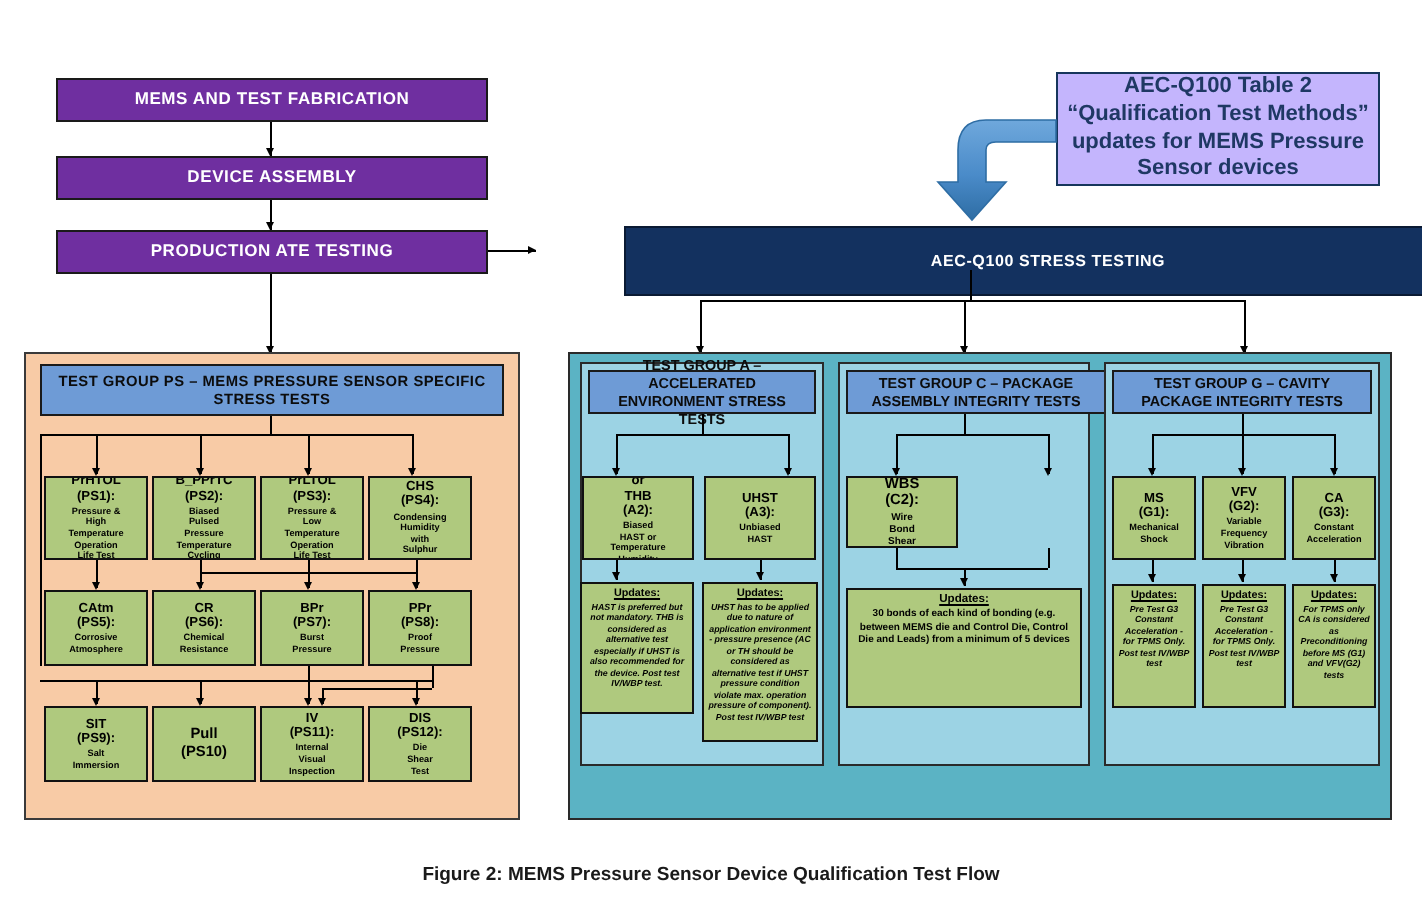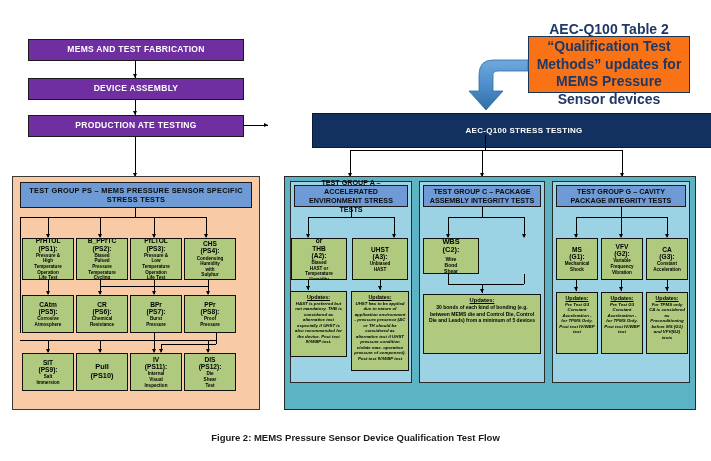--- a/index.html
+++ b/index.html
@@ -45,25 +45,25 @@
     font-size: 8px;
     letter-spacing: 0.3px;
     display: flex;
     align-items: center;
     justify-content: center;
     text-align: center;
   }
 
   
   .callout {
-    background: #f97316;
+    background: #c4b5fd;
     border: 1px solid #16365C;
     color: #1F3864;
     font-weight: bold;
-    font-size: 14px;
+    font-size: 11px;
     line-height: 1.25;
     display: flex;
     align-items: center;
     justify-content: center;
     text-align: center;
     padding: 8px 4px;
   }
 
   
   .panel-peach {
@@ -371,21 +371,21 @@
   <div class="abs update-box" style="left:290px; top:291px; width:57px; height:66px;">
     <div class="utitle">Updates:</div>
     <div class="ubody">HAST is preferred but not mandatory. THB is considered as alternative test especially if UHST is also recommended for the device. Post test IV/WBP test.</div>
   </div>
   <div class="abs update-box" style="left:351px; top:291px; width:58px; height:80px;">
     <div class="utitle">Updates:</div>
     <div class="ubody">UHST has to be applied due to nature of application environment - pressure presence (AC or TH should be considered as alternative test if UHST pressure condition violate max. operation pressure of component). Post test IV/WBP test</div>
   </div>
 
   <div class="abs panel-lightblue" style="left:419px; top:181px; width:126px; height:202px;"></div>
-  <div class="abs group-header" style="left:423px; top:185px; width:118px; height:22px;">
+  <div class="abs group-header" style="left:423px; top:185px; width:130px; height:22px;">
     <span>TEST GROUP C – PACKAGE ASSEMBLY INTEGRITY TESTS</span>
   </div>
   <div class="abs ln-v" style="left:482px; top:207px; height:10px;"></div>
   <div class="abs ln-h" style="left:448px; top:217px; width:76px;"></div>
   <div class="abs ln-v" style="left:448px; top:217px; height:20px;"></div>
   <div class="abs arrow-d" style="left:446px; top:234px;"></div>
   <div class="abs ln-v" style="left:524px; top:217px; height:20px;"></div>
   <div class="abs arrow-d" style="left:522px; top:234px;"></div>
 
   <div class="abs test-box big" style="left:423px; top:238px; width:56px; height:36px;">

